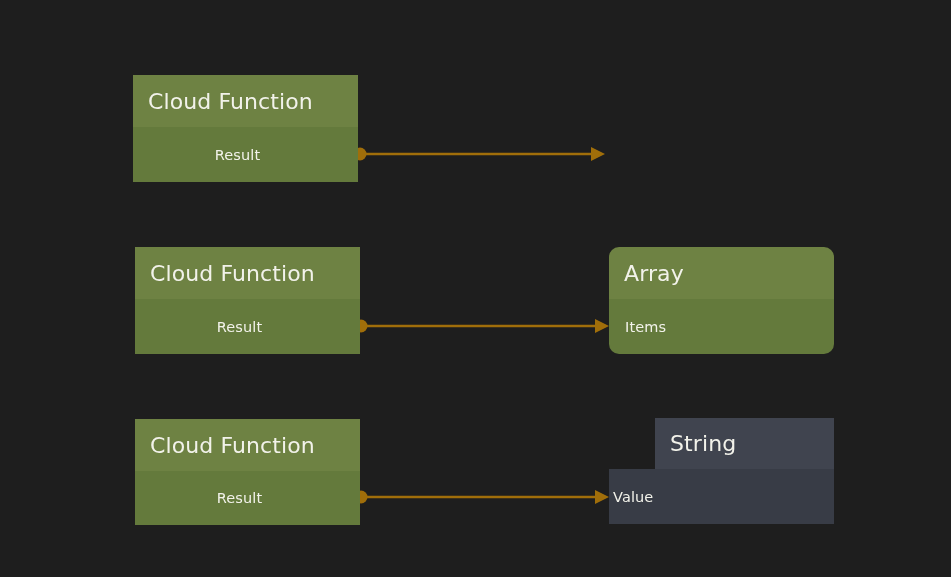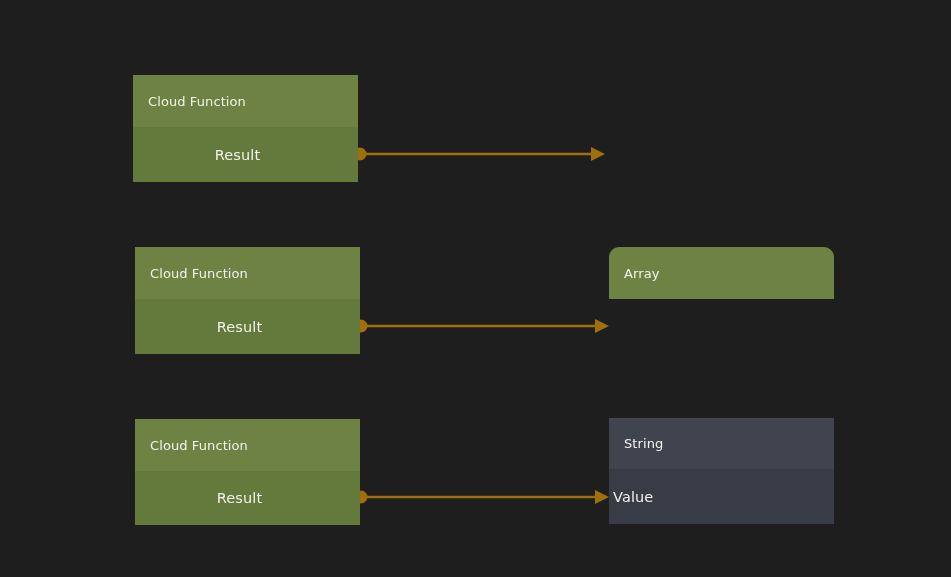--- a/index.html
+++ b/index.html
@@ -37,21 +37,21 @@
     position: absolute;
     z-index: 2;
     box-sizing: border-box;
     overflow: hidden;
   }
   .node-header {
     box-sizing: border-box;
     width: 100%;
     display: flex;
     align-items: center;
-    font-size: 13px;
+    font-size: 22px;
     letter-spacing: 0.1px;
     color: #f2f2ea;
   }
   .node-body {
     box-sizing: border-box;
     width: 100%;
     display: flex;
     align-items: center;
     font-size: 14.5px;
     letter-spacing: 0.1px;
@@ -109,33 +109,36 @@
     </div>
     <div class="node-body port-out" style="height: 55px; padding: 0px 16px 0px 0px;">
       <span>Result</span>
     </div>
   </div>
 
   <div class="node green" style="left: 609px; top: 247px; width: 225px; height: 107px; border-radius: 10px;">
     <div class="node-header" style="height: 52px; padding: 0px 0px 0px 15px;">
       <span>Array</span>
     </div>
+    <div class="node-body port-in" style="height: 55px; padding: 0px 0px 0px 16px;">
+      <span>Items</span>
+    </div>
   </div>
 
   <div class="node green" style="left: 135px; top: 419px; width: 225px; height: 106px;">
     <div class="node-header" style="height: 52px; padding: 0px 0px 0px 15px;">
       <span>Cloud Function</span>
     </div>
     <div class="node-body port-out" style="height: 54px; padding: 0px 16px 0px 0px;">
       <span>Result</span>
     </div>
   </div>
 
   <div class="node slate" style="left: 609px; top: 418px; width: 225px; height: 106px;">
-    <div class="node-header" style="height: 51px; padding: 0px 0px 0px 15px;">
+    <div class="node-header" style="height: 51px; padding: 0px 0px 0px 15px; margin-left: 46px;">
       <span>String</span>
     </div>
     <div class="node-body port-in" style="height: 55px; padding: 0px 0px 0px 4px;">
       <span>Value</span>
     </div>
   </div>
 
 </div>
 
 </body></html>

